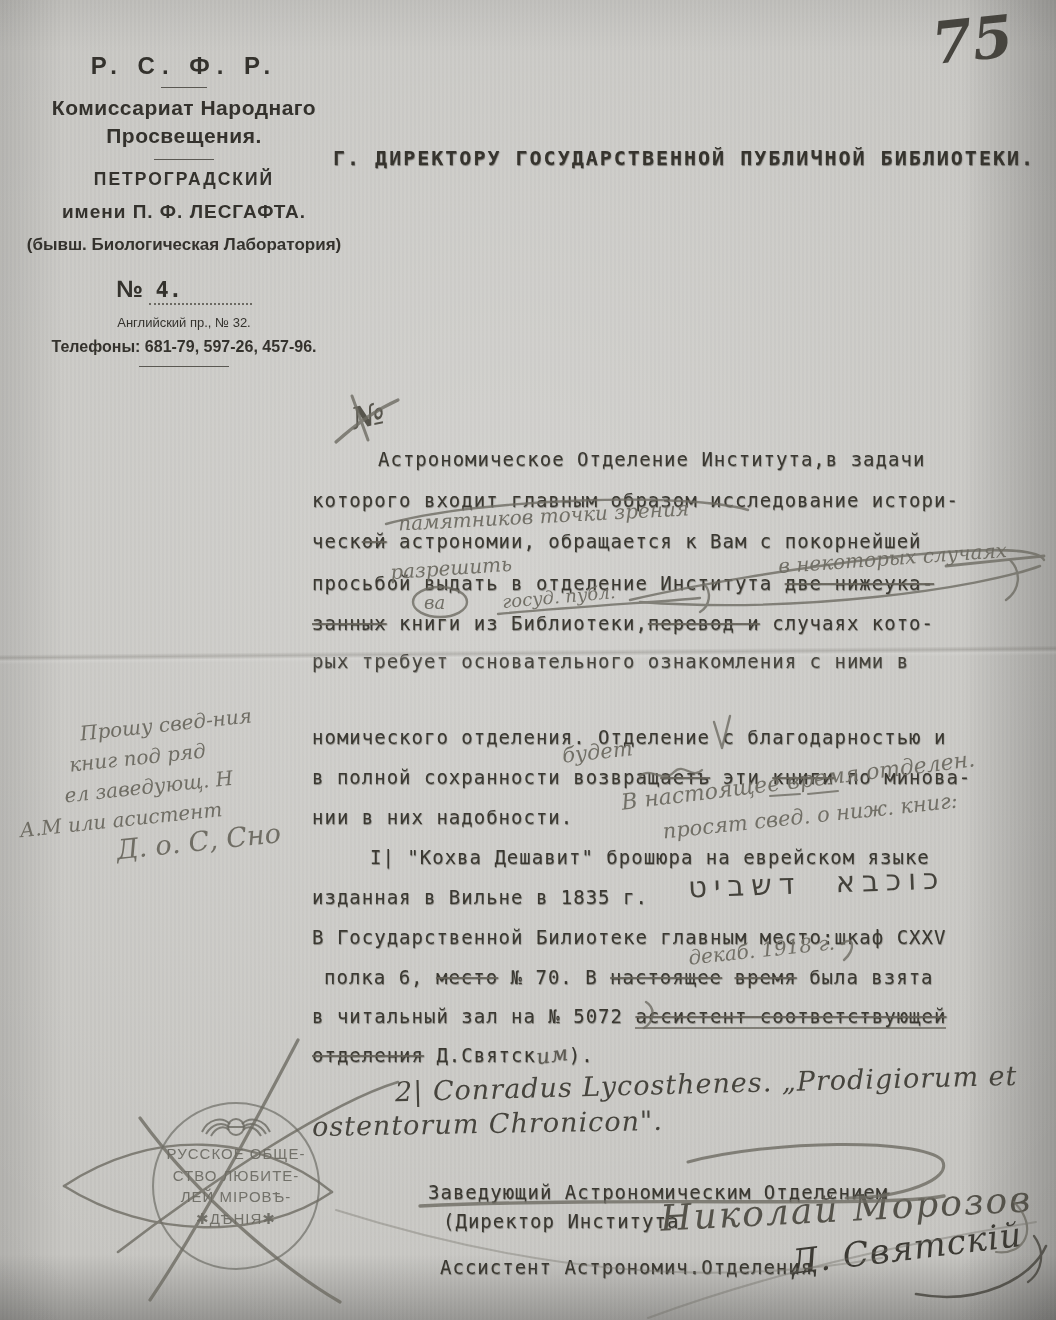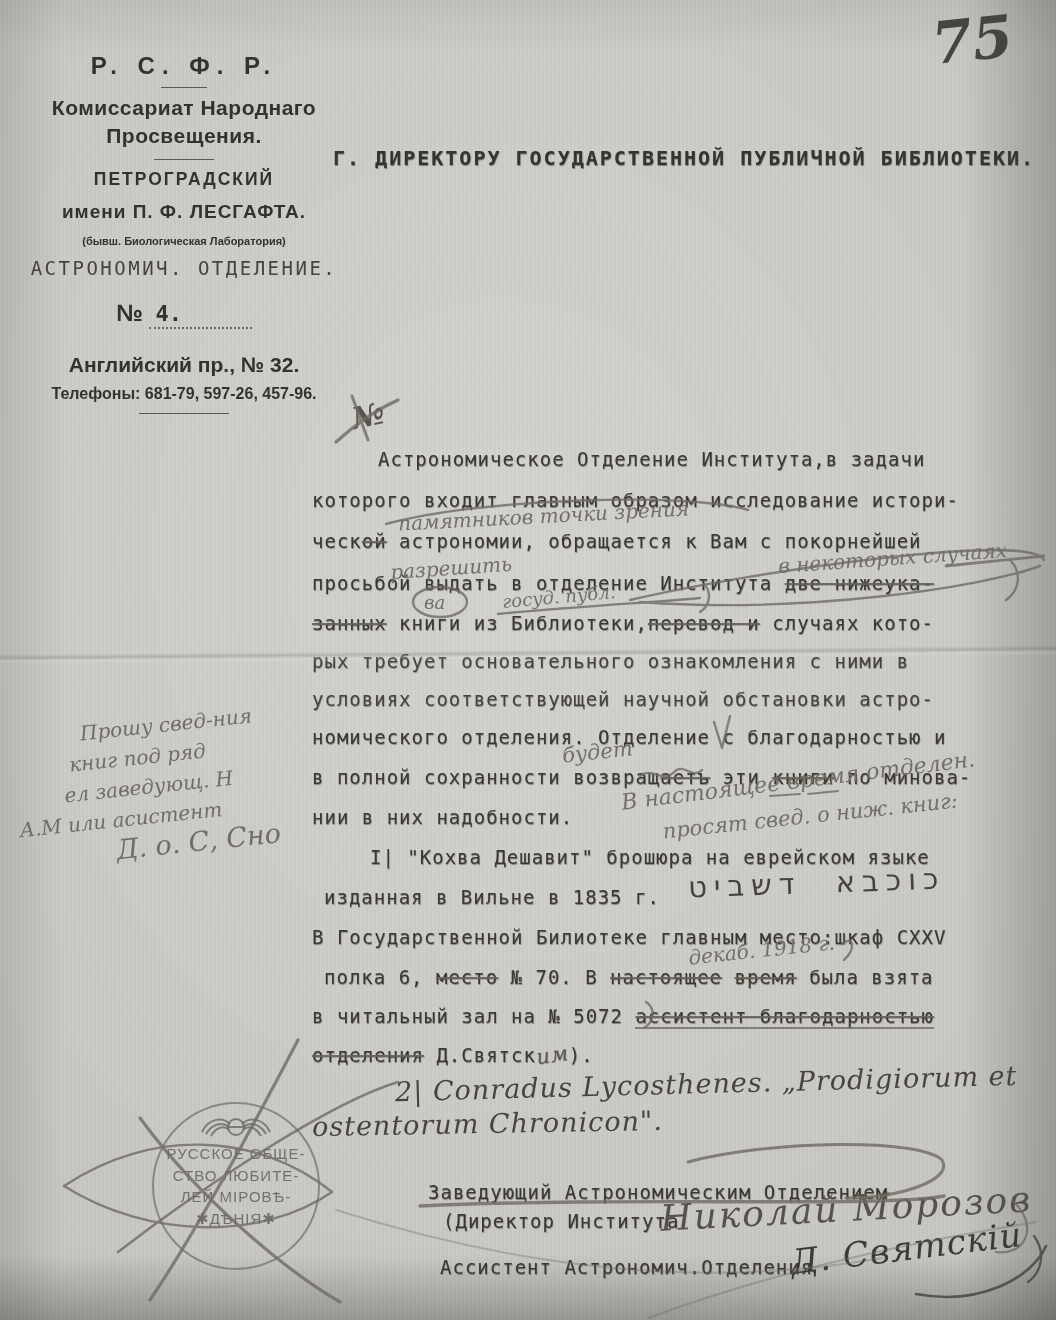--- a/index.html
+++ b/index.html
@@ -21,28 +21,28 @@
   .hand{position:absolute; white-space:nowrap; font-family:"DejaVu Serif",serif; font-style:italic; color:#716f66;}
   .ink{color:#46443d;}
   .letterhead{position:absolute; left:26px; top:52px; width:316px; text-align:center; color:#34322d;}
   .lh-rsfr{font-size:24px; letter-spacing:7px; font-weight:600;}
   .lh-rule{width:46px; border-top:1.6px solid #5a5852; margin:7px auto 6px auto;}
   .lh-rule2{width:60px; border-top:1.6px solid #5a5852; margin:9px auto 4px auto;}
   .lh-org{font-size:21px; font-weight:600; line-height:28px; letter-spacing:.5px;}
   .lh-city{font-size:17.5px; font-weight:600; letter-spacing:2px; margin-top:9px;}
   .lh-inst{font-size:24px; font-weight:700; letter-spacing:1px; margin-top:9px;}
   .lh-named{font-size:19px; font-weight:600; margin-top:11px; letter-spacing:1px;}
-  .lh-former{font-size:11px; font-weight:600; margin-top:12px;}
+  .lh-former{font-size:17px; font-weight:600; margin-top:12px;}
   .lh-dept{font-family:"DejaVu Sans Mono",monospace; font-size:19px; letter-spacing:2.5px; margin-top:10px; color:#45433c;}
   .lh-date{font-family:"DejaVu Sans Mono",monospace; font-size:20px; margin-top:7px; color:#3a3831;
            border-bottom:0; display:block;}
   .dotted{border-bottom:2px dotted #6b6962; padding:0 6px 1px 6px;}
   .lh-no{font-size:24px; margin-top:20px; font-weight:600;}
   .lh-no .dotted{padding-right:70px;}
-  .lh-addr{font-size:21px; font-weight:700; margin-top:26px;}
+  .lh-addr{font-size:13px; font-weight:400; margin-top:12px;}
   .lh-tel{font-size:16px; font-weight:600; margin-top:8px;}
   .lh-endrule{width:90px; border-top:1.5px solid #5a5852; margin:10px auto 0 auto;}
   .addressee{position:absolute; left:333px; top:146px; font-family:"DejaVu Sans Mono",monospace;
              font-size:20px; letter-spacing:2px; color:#36342e; font-weight:600; white-space:nowrap;
              text-shadow:.5px .5px .8px rgba(45,42,36,.5);}
   .pagenum{position:absolute; left:932px; top:6px; font-family:"DejaVu Serif",serif; font-style:italic;
            font-weight:700; font-size:58px; color:#46443e; transform:rotate(-6deg);}
   .stamp{position:absolute; left:152px; top:1102px; width:164px; height:164px; border-radius:50%;
          border:2.5px solid rgba(110,109,102,.7); display:flex; flex-direction:column; align-items:center;
          justify-content:flex-start; color:rgba(106,105,98,.92); text-align:center;}
@@ -65,50 +65,48 @@
 
   <div class="letterhead">
     <div class="lh-rsfr">Р. С. Ф. Р.</div>
     <div class="lh-rule"></div>
     <div class="lh-org">Комиссариат Народнаго</div>
     <div class="lh-org">Просвещения.</div>
     <div class="lh-rule2"></div>
     <div class="lh-city">ПЕТРОГРАДСКИЙ</div>
     <div class="lh-named">имени П. Ф. ЛЕСГАФТА.</div>
     <div class="lh-former">(бывш. Биологическая Лаборатория)</div>
-    <div class="lh-dept">АСТРОНОМИЧ. ОТДЕЛЕНИЕ.</div>
     <div class="lh-no">
       <span>№</span>
       <span class="dotted" style="font-family:'DejaVu Sans Mono',monospace;font-size:22px;">4.</span>
     </div>
     <div class="lh-addr">Английский пр., № 32.</div>
     <div class="lh-tel">Телефоны: 681-79, 597-26, 457-96.</div>
     <div class="lh-endrule"></div>
   </div>
 
   <div class="addressee">Г. ДИРЕКТОРУ ГОСУДАРСТВЕННОЙ ПУБЛИЧНОЙ БИБЛИОТЕКИ.</div>
 
   <div class="hand" style="left:352px; top:398px; font-size:30px; font-weight:700; color:#56544c; transform:rotate(-12deg);">№</div>
 
   <div class="t" style="left:378px; top:448px;text-align:center;">Астрономическое Отделение Института,в задачи</div>
   <div class="t" style="left:312px; top:489px;">которого входит главным образом исследование истори-</div>
   <div class="t" style="left:312px; top:530px;"><span>ческ</span><span class="pstrike">ой</span><span> астрономии, обращается к Вам с покорнейшей</span></div>
   <div class="t" style="left:312px; top:572px;"><span>просьбой выдать в отделение Института </span><span class="pstrike">две нижеука-</span></div>
   <div class="t" style="left:312px; top:612px;"><span class="pstrike">занных</span><span> книги из Библиотеки,</span><span class="pstrike">перевод и</span><span> случаях кото-</span></div>
   <div class="t" style="left:312px; top:650px; opacity:.92;">рых требует основательного ознакомления с ними в</div>
-  <div class="t" style="left:312px; top:688px; opacity:.92;">условиях соответствующей научной обстановки астро-</div>
   <div class="t" style="left:312px; top:726px;"><span>номического отделения. Отделение</span><span> с благодарностью и</span></div>
   <div class="t" style="left:312px; top:766px;"><span>в полной сохранности возвращ</span><span class="pstrike">аетъ</span><span> эти </span><span class="pstrike">книги</span><span> по минова-</span></div>
   <div class="t" style="left:312px; top:806px;">нии в них надобности.</div>
   <div class="t" style="left:370px; top:846px;">I| "Кохва Дешавит" брошюра на еврейском языке</div>
-  <div class="t" style="left:324px; top:886px;">изданная в Вильне в 1835 г.</div>
+  <div class="t" style="left:312px; top:886px;">изданная в Вильне в 1835 г.</div>
   <div class="heb">כוכבא דשביט</div>
   <div class="t" style="left:312px; top:926px;">В Государственной Билиотеке главным место:шкаф CXXV</div>
   <div class="t" style="left:324px; top:966px;text-align:center;"><span>полка 6, </span><span class="pstrike">место</span><span> № 70. В </span><span class="pstrike">настоящее</span> <span class="pstrike">время</span><span> была взята</span></div>
-  <div class="t" style="left:312px; top:1005px;"><span>в читальный зал на № 5072 </span><span class="uline pstrike">ассистент благодарностью</span></div>
+  <div class="t" style="left:312px; top:1005px;"><span>в читальный зал на № 5072 </span><span class="uline pstrike">ассистент соответствующей</span></div>
   <div class="t" style="left:312px; top:1043px;"><span class="pstrike">отделения</span><span> Д.Святск</span><span class="scrib" style="font-size:21px;">им</span><span>).</span></div>
 
   <div class="hand ink" style="left:395px; top:1068px; font-size:27px; letter-spacing:1px; transform:rotate(-1.5deg);">2| Conradus Lycosthenes. „Prodigiorum et</div>
   <div class="hand ink" style="left:312px; top:1108px; font-size:27px; letter-spacing:1px; transform:rotate(-1deg);">ostentorum Chronicon".</div>
 
   <div class="t" style="left:428px; top:1181px;">Заведующий Астрономическим Отделением</div>
   <div class="t" style="left:443px; top:1210px;">(Директор Института</div>
   <div class="hand" style="left:660px; top:1188px; font-size:36px; letter-spacing:2px; color:#54524a; transform:rotate(-3deg);">Николай Морозов</div>
   <div class="t" style="left:440px; top:1256px;">Ассистент Астрономич.Отделения</div>
   <div class="hand ink" style="left:790px; top:1228px; font-size:34px; letter-spacing:1px; transform:rotate(-7deg); color:#3c3a34;">Д. Святскій</div>

